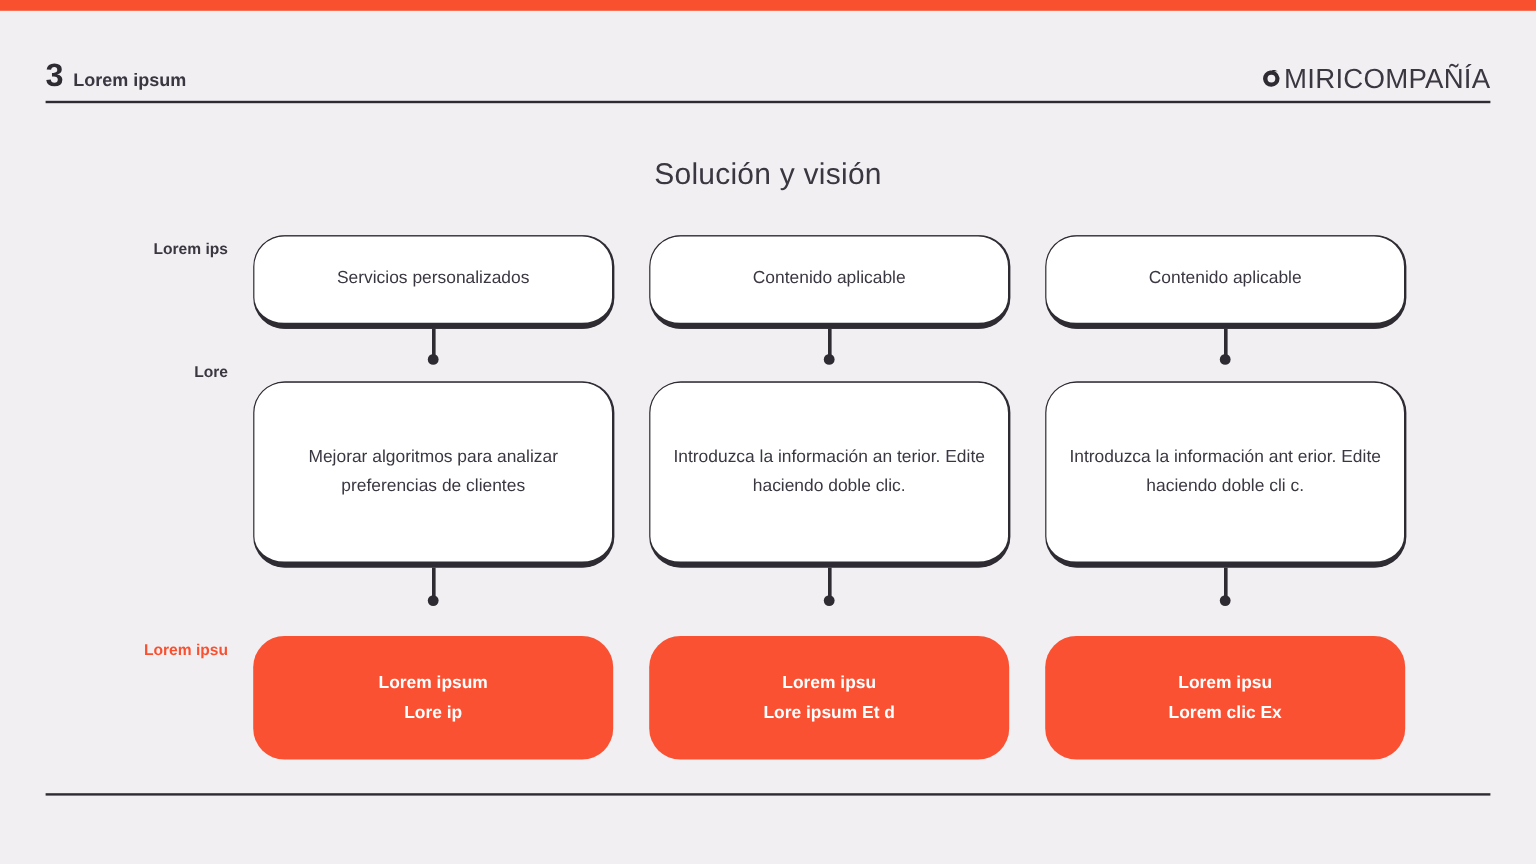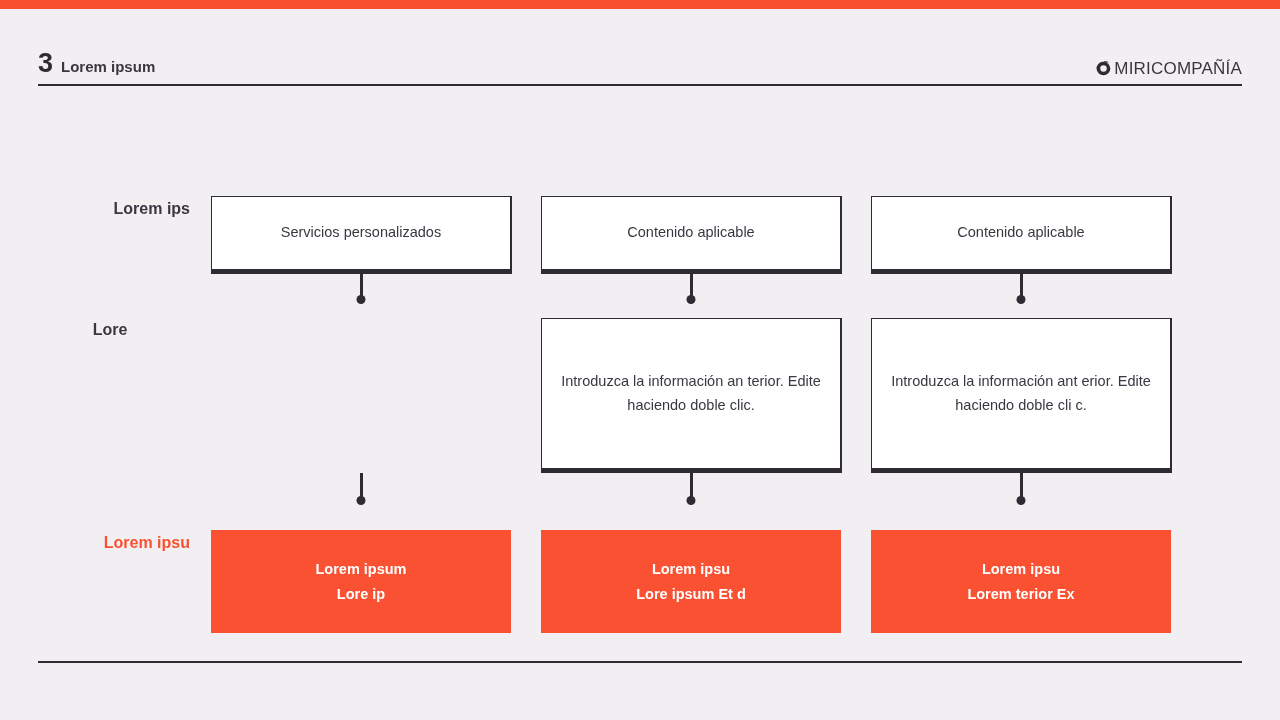--- a/index.html
+++ b/index.html
@@ -72,21 +72,21 @@
     align-items: center;
     gap: 2px;
     white-space: nowrap;
   }
   .brand-mark {
     width: 17px;
     height: 17px;
     display: block;
   }
   .brand-name {
-    font-size: 17px;
+    font-size: 23px;
     letter-spacing: 0.2px;
     color: #3b3741;
     line-height: 1;
   }
 
   
   .main-title {
     position: absolute;
     left: 0;
     top: 131px;
@@ -95,36 +95,37 @@
     font-size: 25px;
     color: #3b3741;
     letter-spacing: 0.2px;
   }
 
   
   .row-label {
     position: absolute;
     width: 160px;
     text-align: right;
-    font-size: 16px;
+    font-size: 13px;
     font-weight: bold;
     color: #3b3741;
     left: 30px;
   }
   .row-label.r1 { top: 200px; }
-  .row-label.r2 { top: 321px; text-align: center; }
+  .row-label.r2 { top: 302px; }
   .row-label.r3 { top: 534px; color: #f9512f; }
 
   .node {
     position: absolute;
     box-sizing: border-box;
     display: flex;
     align-items: center;
     justify-content: center;
     text-align: center;
+    border-radius: 26px;
   }
 
   
   .node.outline {
     background: #ffffff;
     border: 1.5px solid #2f2b33;
     border-bottom-width: 5px;
     box-shadow: 1px 0 0 #2f2b33;
   }
   .node.outline .node-text {
@@ -204,20 +205,21 @@
       <span class="brand-mark">
         <svg class="brand-mark" viewBox="0 0 24 24" xmlns="http://www.w3.org/2000/svg">
           <path d="M21.2 10.1A9.6 9.6 0 1 0 12 21.6a9.6 9.6 0 0 0 9.6-9.6 9.3 9.3 0 0 0-.4-1.9zM12 16.6a4.6 4.6 0 1 1 4.6-4.6A4.6 4.6 0 0 1 12 16.6z" fill="#2f2b33"></path>
           <path d="M12.4 2.2c2.6-.9 5.4-.2 7.2 1.6-1.6-.6-3.6-.6-5.3.2z" fill="#2f2b33"></path>
         </svg>
       </span>
       <span class="brand-name">MIRICOMPAÑÍA</span>
     </div>
   </div>
 
+  <div class="main-title">Solución y visión</div>
 
   <div class="row-label r1">Lorem ips</div>
   <div class="row-label r2">Lore</div>
   <div class="row-label r3">Lorem ipsu</div>
 
   <div class="node outline col1 band1">
     <span class="node-text">Servicios personalizados</span>
   </div>
   <div class="node outline col2 band1">
     <span class="node-text">Contenido aplicable</span>
@@ -229,20 +231,23 @@
   <div class="connector conn-a cx1">
     <span class="dot"></span>
   </div>
   <div class="connector conn-a cx2">
     <span class="dot"></span>
   </div>
   <div class="connector conn-a cx3">
     <span class="dot"></span>
   </div>
 
+  <div class="node outline col1 band2">
+    <span class="node-text">Mejorar algoritmos para analizar preferencias de clientes</span>
+  </div>
   <div class="node outline col3 band2">
     <span class="node-text">Introduzca la información ant erior. Edite haciendo doble cli c.</span>
   </div>
   <div class="node outline col2 band2">
     <span class="node-text">Introduzca la información an terior. Edite haciendo doble clic.</span>
   </div>
 
   <div class="connector conn-b cx1">
     <span class="dot"></span>
   </div>
@@ -261,19 +266,19 @@
   </div>
   <div class="node filled col2 band3">
     <span class="node-text">
       <span>Lorem ipsu</span><br>
       <span>Lore ipsum Et d</span>
     </span>
   </div>
   <div class="node filled col3 band3">
     <span class="node-text">
       <span>Lorem ipsu</span><br>
-      <span>Lorem terior Ex</span>
+      <span>Lorem clic Ex</span>
     </span>
   </div>
 
   <div class="footer-rule"></div>
 
 </div>
 
 </body></html>

